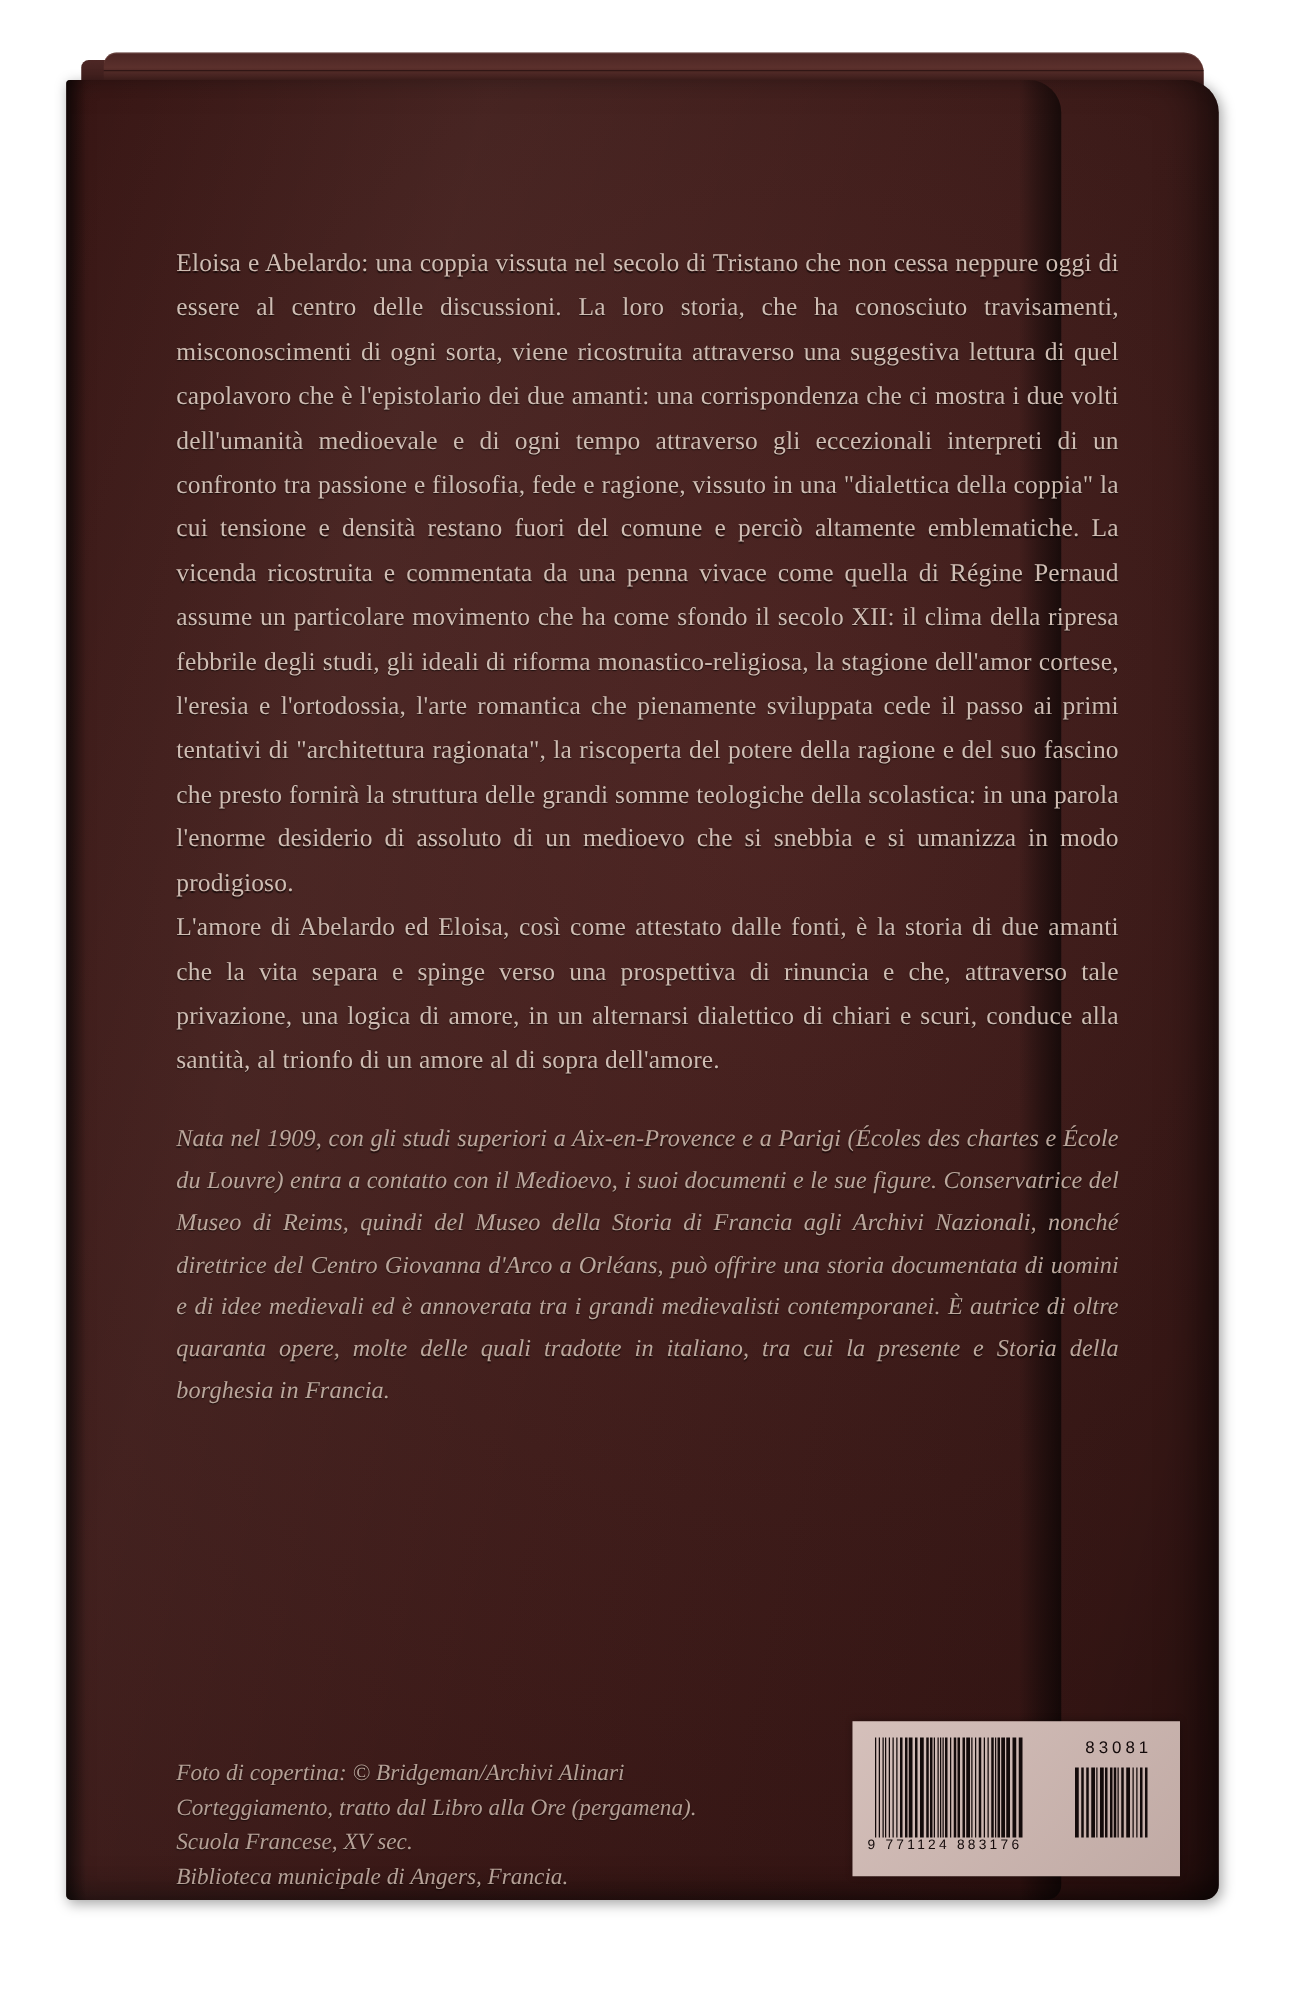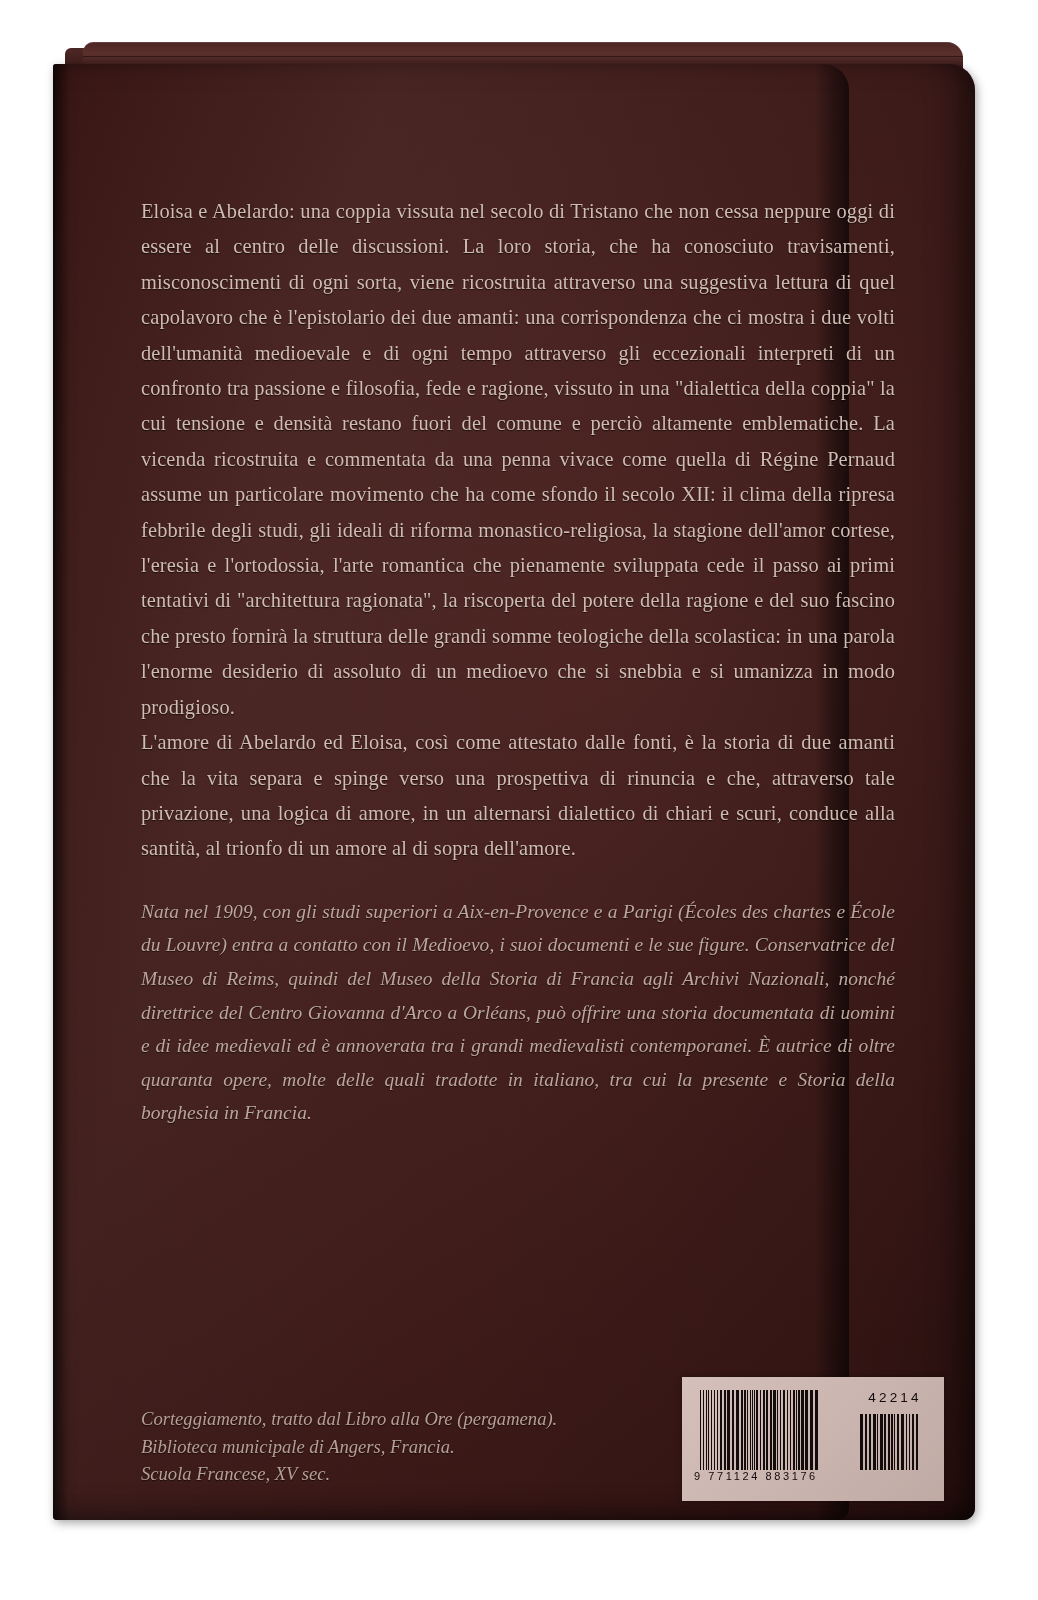--- a/index.html
+++ b/index.html
@@ -343,23 +343,24 @@
           <span class="bar" style="width:1px"></span>
           <span style="display:inline-block;width:2px"></span>
           <span class="bar" style="width:1px"></span>
           <span style="display:inline-block;width:2px"></span>
           <span class="bar" style="width:2px"></span>
           <span style="display:inline-block;width:2px"></span>
           <span class="bar" style="width:2px"></span>
           <span style="display:inline-block;width:1px"></span>
         </div>
       <div class="bc-digits-main">9 771124 883176</div>
-      <div class="bc-digits-addon">42214</div>
+      <div class="bc-digits-addon">83081</div>
     </div>
   </div>
 
   <div class="credits">
+    <div>Foto di copertina: © Bridgeman/Archivi Alinari</div>
     <div>Corteggiamento, tratto dal Libro alla Ore (pergamena).</div>
+    <div>Scuola Francese, XV sec.</div>
     <div>Biblioteca municipale di Angers, Francia.</div>
-    <div>Scuola Francese, XV sec.</div>
   </div>
 
 </div>
 
 </body></html>

